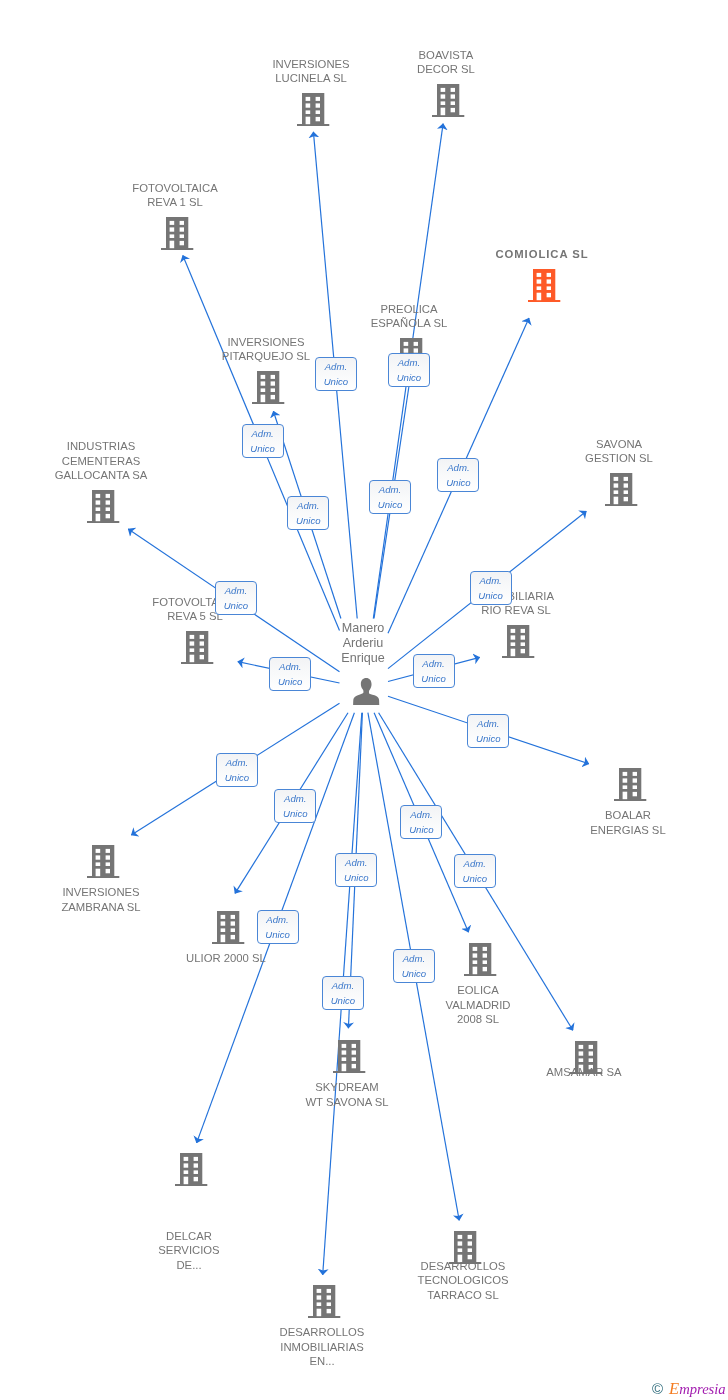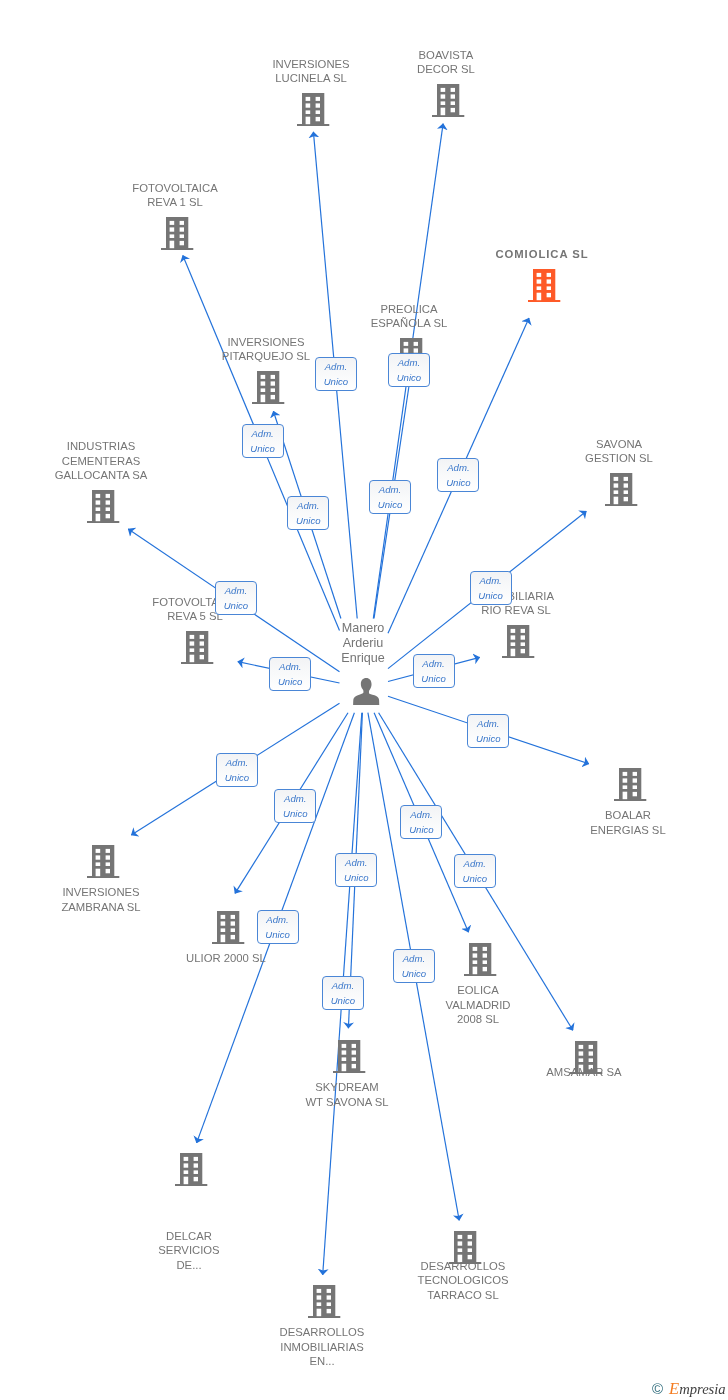--- a/index.html
+++ b/index.html
@@ -26,21 +26,21 @@
   #hub{position:absolute;}
   #hub .psvg{position:absolute;fill:#757575;}
   #hub-name{position:absolute;text-align:center;color:#757575;font-size:12.6px;line-height:15.1px;}
   #hub-name span{display:block;}
   #logo{position:absolute;left:652px;top:1381px;white-space:nowrap;line-height:1;}
   #logo .c{color:#2f6c7c;font-size:15px;font-family:"Liberation Sans",sans-serif;
      letter-spacing:6px;}
   #logo .wm{font-family:"Liberation Serif",serif;font-style:italic;font-size:14.6px;
      letter-spacing:0px;}
   #logo .e{color:#f47b20;font-size:16.5px;}
-  #logo .r{color:#404040;}
+  #logo .r{color:#a21caf;}
 </style>
 </head>
 <body>
 
 <div id="graph">
   <svg id="edges" viewBox="0 0 728 1400" width="728" height="1400">
     <defs>
       <marker id="arw" viewBox="0 0 6.4 11" refX="6.0" refY="5.5" markerWidth="6.4" markerHeight="11" orient="auto" markerUnits="userSpaceOnUse">
         <path d="M0 0 L6.4 5.5 L0 11 L1.7 5.5 Z" fill="#2372da"></path>
       </marker>

